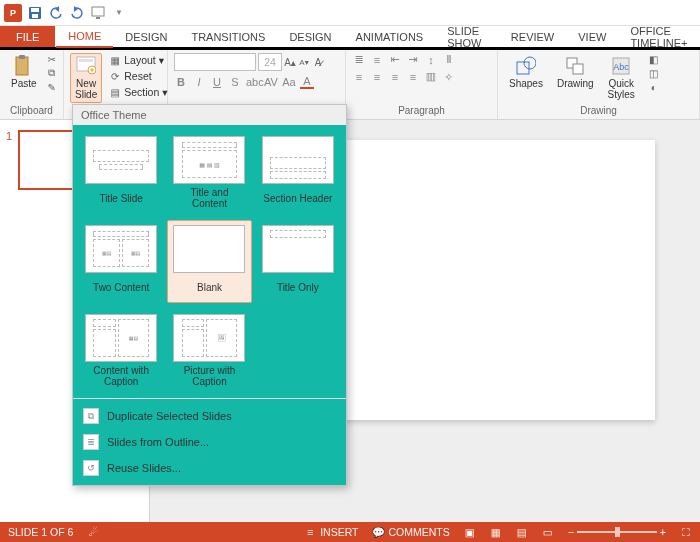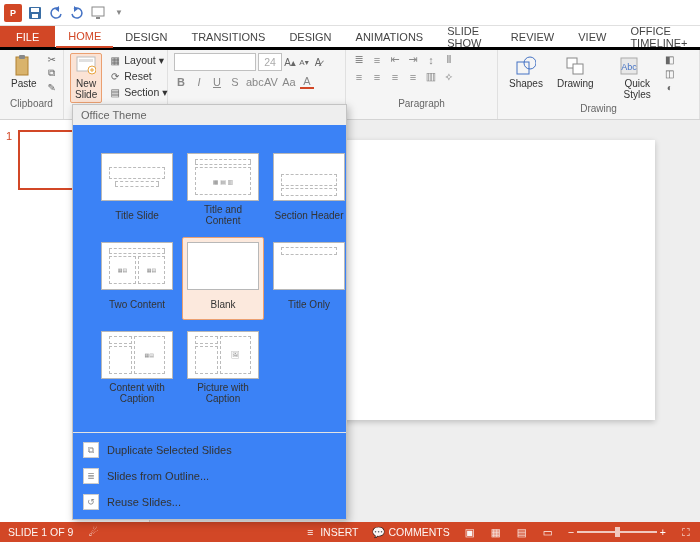--- a/index.html
+++ b/index.html
@@ -13,21 +13,21 @@
   .pp-logo { width:18px; height:18px; background:#d24726; color:#fff; display:flex; align-items:center; justify-content:center; font-size:9px; font-weight:bold; border-radius:2px;}
 
   
   .ribbon-tabs { height:24px; background:#fff; display:flex; align-items:stretch; border-bottom:3px solid #000000; font-size:11px;}
   .ribbon-tabs .tab { padding:0 12px; display:flex; align-items:center; color:#444; cursor:pointer; }
   .tab.file { background:#d24726; color:#fff; padding:0 16px; margin-right:1px;}
   .tab.active { color:#d24726; border-bottom:2px solid #d24726; margin-bottom:-1px; background:#fff;}
   .ribbon { height:70px; background:#f5f5f5; border-bottom:1px solid #d4d4d4; display:flex; }
   .ribbon-group { border-right:1px solid #e0e0e0; padding:3px 6px 1px 6px; display:flex; flex-direction:column; justify-content:space-between; }
   .ribbon-group .body { display:flex; gap:4px; align-items:flex-start; flex:1; }
-  .ribbon-group .label { text-align:center; font-size:10px; color:#666; position:relative; padding-bottom:9px;}
+  .ribbon-group .label { text-align:center; font-size:10px; color:#666; position:relative; padding-bottom:2px;}
   .big-btn { display:flex; flex-direction:column; align-items:center; justify-content:flex-start; padding:2px 4px; gap:2px; cursor:pointer; border:1px solid transparent; border-radius:2px;}
   .big-btn.active { background:#fbe3d5; border:1px solid #eba071;}
   .big-btn .icon { width:20px; height:20px; display:flex; align-items:center; justify-content:center;}
   .big-btn .btnlabel { font-size:10px; text-align:center; line-height:11px;}
   .small-btn-stack { display:flex; flex-direction:column; gap:2px;}
   .small-btn { display:flex; align-items:center; gap:3px; padding:1px 3px; cursor:pointer; font-size:10.5px;}
   .mini-icon { width:12px; height:12px; display:flex; align-items:center; justify-content:center; font-size:10px; color:#666;}
   .font-row { display:flex; gap:2px; align-items:center; }
   .font-row .sel { border:1px solid #c0c0c0; background:#fff; height:18px; font-size:10.5px; display:flex; align-items:center; padding:0 3px; color:#aaa;}
   .icon-row { display:flex; gap:4px; align-items:center; font-size:11px; color:#888;}
@@ -36,23 +36,23 @@
   
   .workspace { position:absolute; top:120px; left:0; right:0; bottom:20px; background:#eee; display:flex;}
   .thumb-panel { width:150px; background:#fff; border-right:1px solid #d4d4d4; padding:10px 6px; }
   .thumb-wrap { display:flex; gap:6px; }
   .thumb-num { font-size:11px; color:#d24726; }
   .thumb { width:100px; height:60px; border:2px solid #d24726; background:#fff; box-shadow:0 0 0 1px #fff inset;}
   .canvas-area { flex:1; background:#eee; display:flex; align-items:flex-start; justify-content:center; padding:20px;}
   .slide-canvas { width:460px; height:280px; background:#fff; box-shadow:0 2px 6px rgba(0,0,0,0.2); }
 
   
-  .gallery { position:absolute; top:104px; left:72px; width:275px; background:#3b82f6; border:1px solid #c3c3c3; box-shadow:2px 3px 8px rgba(0,0,0,0.25); z-index:50; font-size:11px;}
+  .gallery { position:absolute; top:104px; left:72px; width:275px; background:#14b8a6; border:1px solid #c3c3c3; box-shadow:2px 3px 8px rgba(0,0,0,0.25); z-index:50; font-size:11px;}
   .gallery-header { background:#eee; padding:4px 8px; color:#666; font-size:11px;}
-  .gallery-grid { display:grid; grid-template-columns:repeat(3,1fr); padding:23px; gap:6px 4px;}
+  .gallery-grid { display:grid; grid-template-columns:repeat(3,1fr); padding:6px; gap:6px 4px;}
   .layout-tile { display:flex; flex-direction:column; align-items:center; gap:3px; padding:4px; cursor:pointer; border:1px solid transparent; border-radius:2px;}
   .layout-tile.sel { background:#fce9dd; border-color:#eba071;}
   .layout-thumb { width:72px; height:48px; border:1px solid #b8b8b8; background:#fff; padding:4px; display:flex; flex-direction:column; gap:2px; align-items:center; justify-content:center;}
   .ph { border:1px dashed #bbb; }
   .layout-label { font-size:10px; text-align:center; line-height:11px; height:22px; display:flex; align-items:center;}
   .gallery-menu { border-top:1px solid #e3e3e3; padding:4px 0;}
   .gallery-menu-item { display:flex; align-items:center; gap:8px; padding:5px 10px; cursor:pointer;}
   .menu-icon { width:16px; height:16px; border:1px solid #ccc; display:flex; align-items:center; justify-content:center; font-size:9px; color:#888; background:#fff;}
 
   
@@ -228,21 +228,21 @@
           </div>
         <div class="btnlabel">Drawing</div>
       </div>
       <div class="big-btn">
         <div class="icon">
             <svg width="20" height="20">
               <rect x="2" y="2" width="16" height="16" fill="#e8e8e8" stroke="#aaa"></rect>
               <text x="10" y="14" font-size="9" text-anchor="middle" fill="#4472c4">Abc</text>
             </svg>
           </div>
-        <div class="btnlabel" style="white-space:pre-line;margin-left:16px;">Quick
+        <div class="btnlabel" style="white-space:pre-line;">Quick
 Styles</div>
       </div>
       <div class="small-btn-stack" style="margin-left:4px;">
         <div class="mini-icon">◧</div>
         <div class="mini-icon">◫</div>
         <div class="mini-icon">◐</div>
       </div>
     </div>
     <div class="label">Drawing</div>
   </div>
@@ -359,21 +359,21 @@
       <span>Slides from Outline...</span>
     </div>
     <div class="gallery-menu-item">
       <div class="menu-icon">↺</div>
       <span>Reuse Slides...</span>
     </div>
   </div>
 </div>
 
 <div class="statusbar">
-  <div class="sb-item">SLIDE 1 OF 9</div>
+  <div class="sb-item">SLIDE 1 OF 6</div>
   <div class="sb-item">
       <span class="sb-icon">☄</span>
     </div>
   <div class="spacer"></div>
   <div class="sb-item">
       <span class="sb-icon">≡</span>
       <span>INSERT</span>
     </div>
   <div class="sb-item">
       <span class="sb-icon">💬</span>

